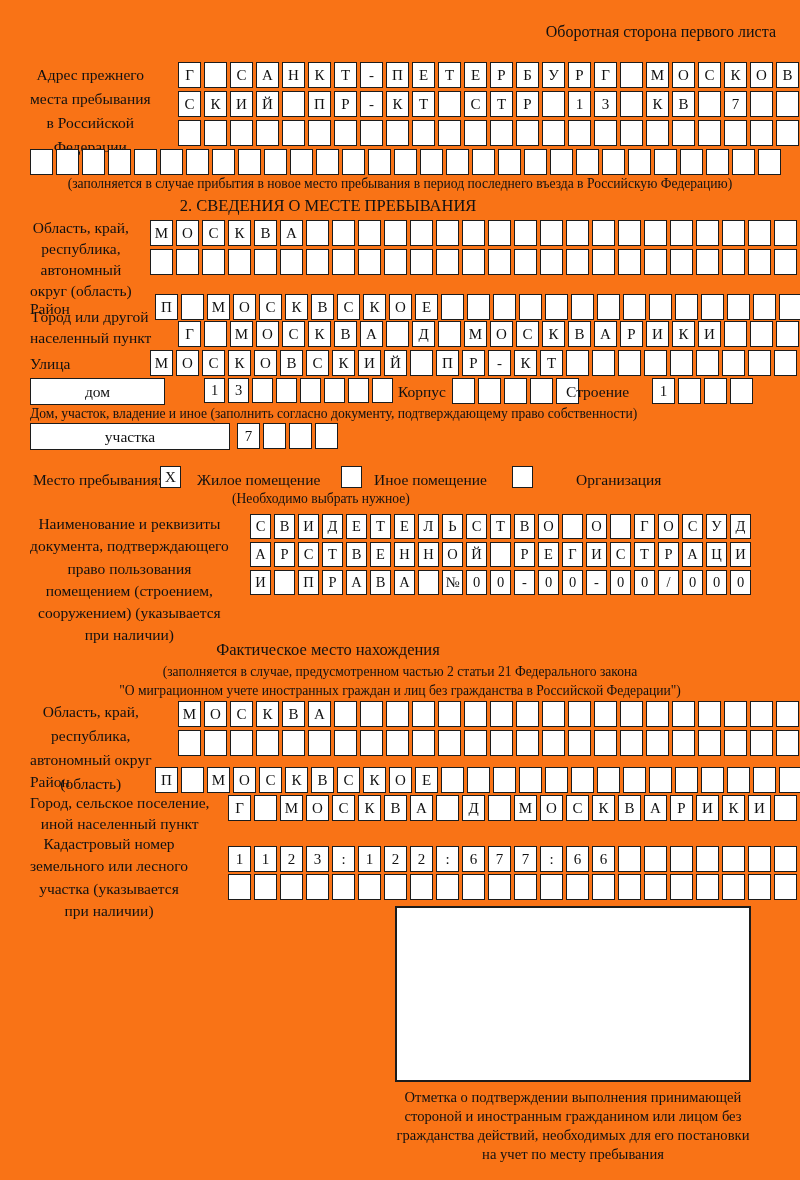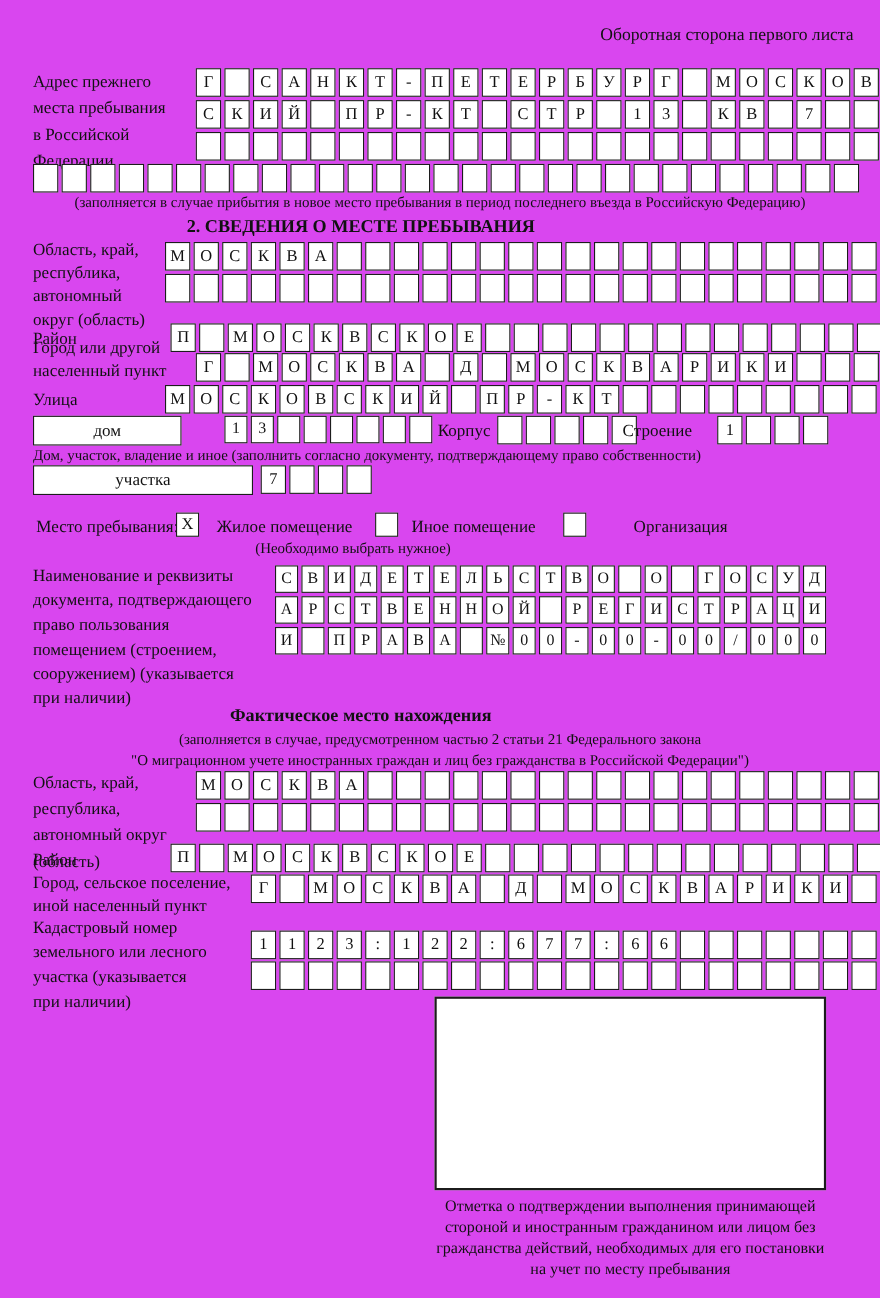--- a/index.html
+++ b/index.html
@@ -1,29 +1,29 @@
 <!DOCTYPE html>
 <html><head>
 <meta charset="utf-8">
 <style>
   html,body{margin:0;padding:0;background:#fff;}
-  #page{position:relative;width:800px;height:1180px;background:#d946ef;overflow:hidden;
+  #page{position:relative;width:800px;height:1180px;background:#f97316;overflow:hidden;
         font-family:"Liberation Serif","DejaVu Serif",serif;color:#111;}
   .row{position:absolute;display:flex;gap:3px;}
   .cell{box-sizing:border-box;width:23px;height:26px;border:1.7px solid #1c1c1c;
         display:inline-flex;align-items:center;justify-content:center;
         font-size:15px;line-height:1;background:#fff;}
   .row.sm .cell{width:21px;height:25px;font-size:14.5px;}
-  .lbl{position:absolute;font-size:15.5px;line-height:21px;white-space:pre-line;}
+  .lbl{position:absolute;font-size:15.5px;line-height:21px;white-space:pre-line;text-align:center;}
   .lbl.lh24{line-height:24px;}
   .lbl.lh22{line-height:22.3px;}
   .lbl.lh23{line-height:24px;}
   .note{position:absolute;font-size:13.6px;color:#111;}
   .center{left:0;width:800px;text-align:center;}
-  .title{position:absolute;left:0;width:656px;text-align:center;font-weight:bold;font-size:16.5px;}
+  .title{position:absolute;left:0;width:656px;text-align:center;font-weight:normal;font-size:16.5px;}
   .widebox{position:absolute;box-sizing:border-box;height:27px;border:1.8px solid #1c1c1c;
            display:flex;align-items:center;justify-content:center;font-size:15.5px;background:#fff;}
   .cbx{position:absolute;box-sizing:border-box;width:21px;height:22px;border:1.7px solid #1c1c1c;
        display:flex;align-items:center;justify-content:center;font-size:15px;background:#fff;}
   .stamp{position:absolute;box-sizing:border-box;border:2px solid #1c1c1c;background:#fff;}
   .caption{position:absolute;text-align:center;font-size:14.6px;line-height:19px;white-space:pre-line;}
   .hdr{position:absolute;font-size:16px;}
 </style>
 </head>
 <body>

